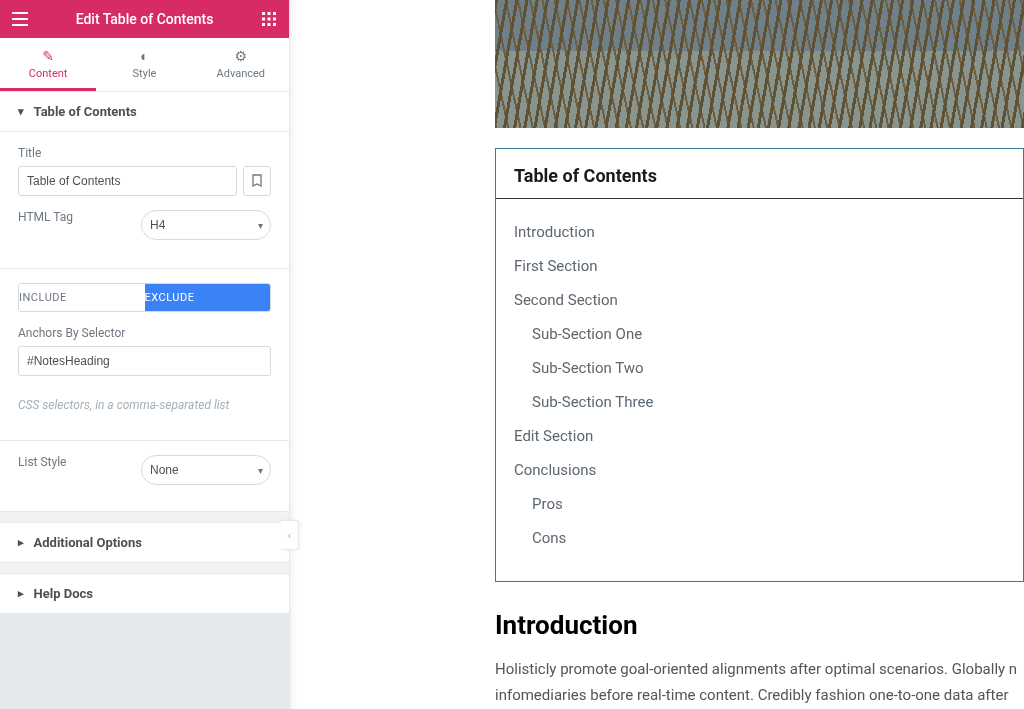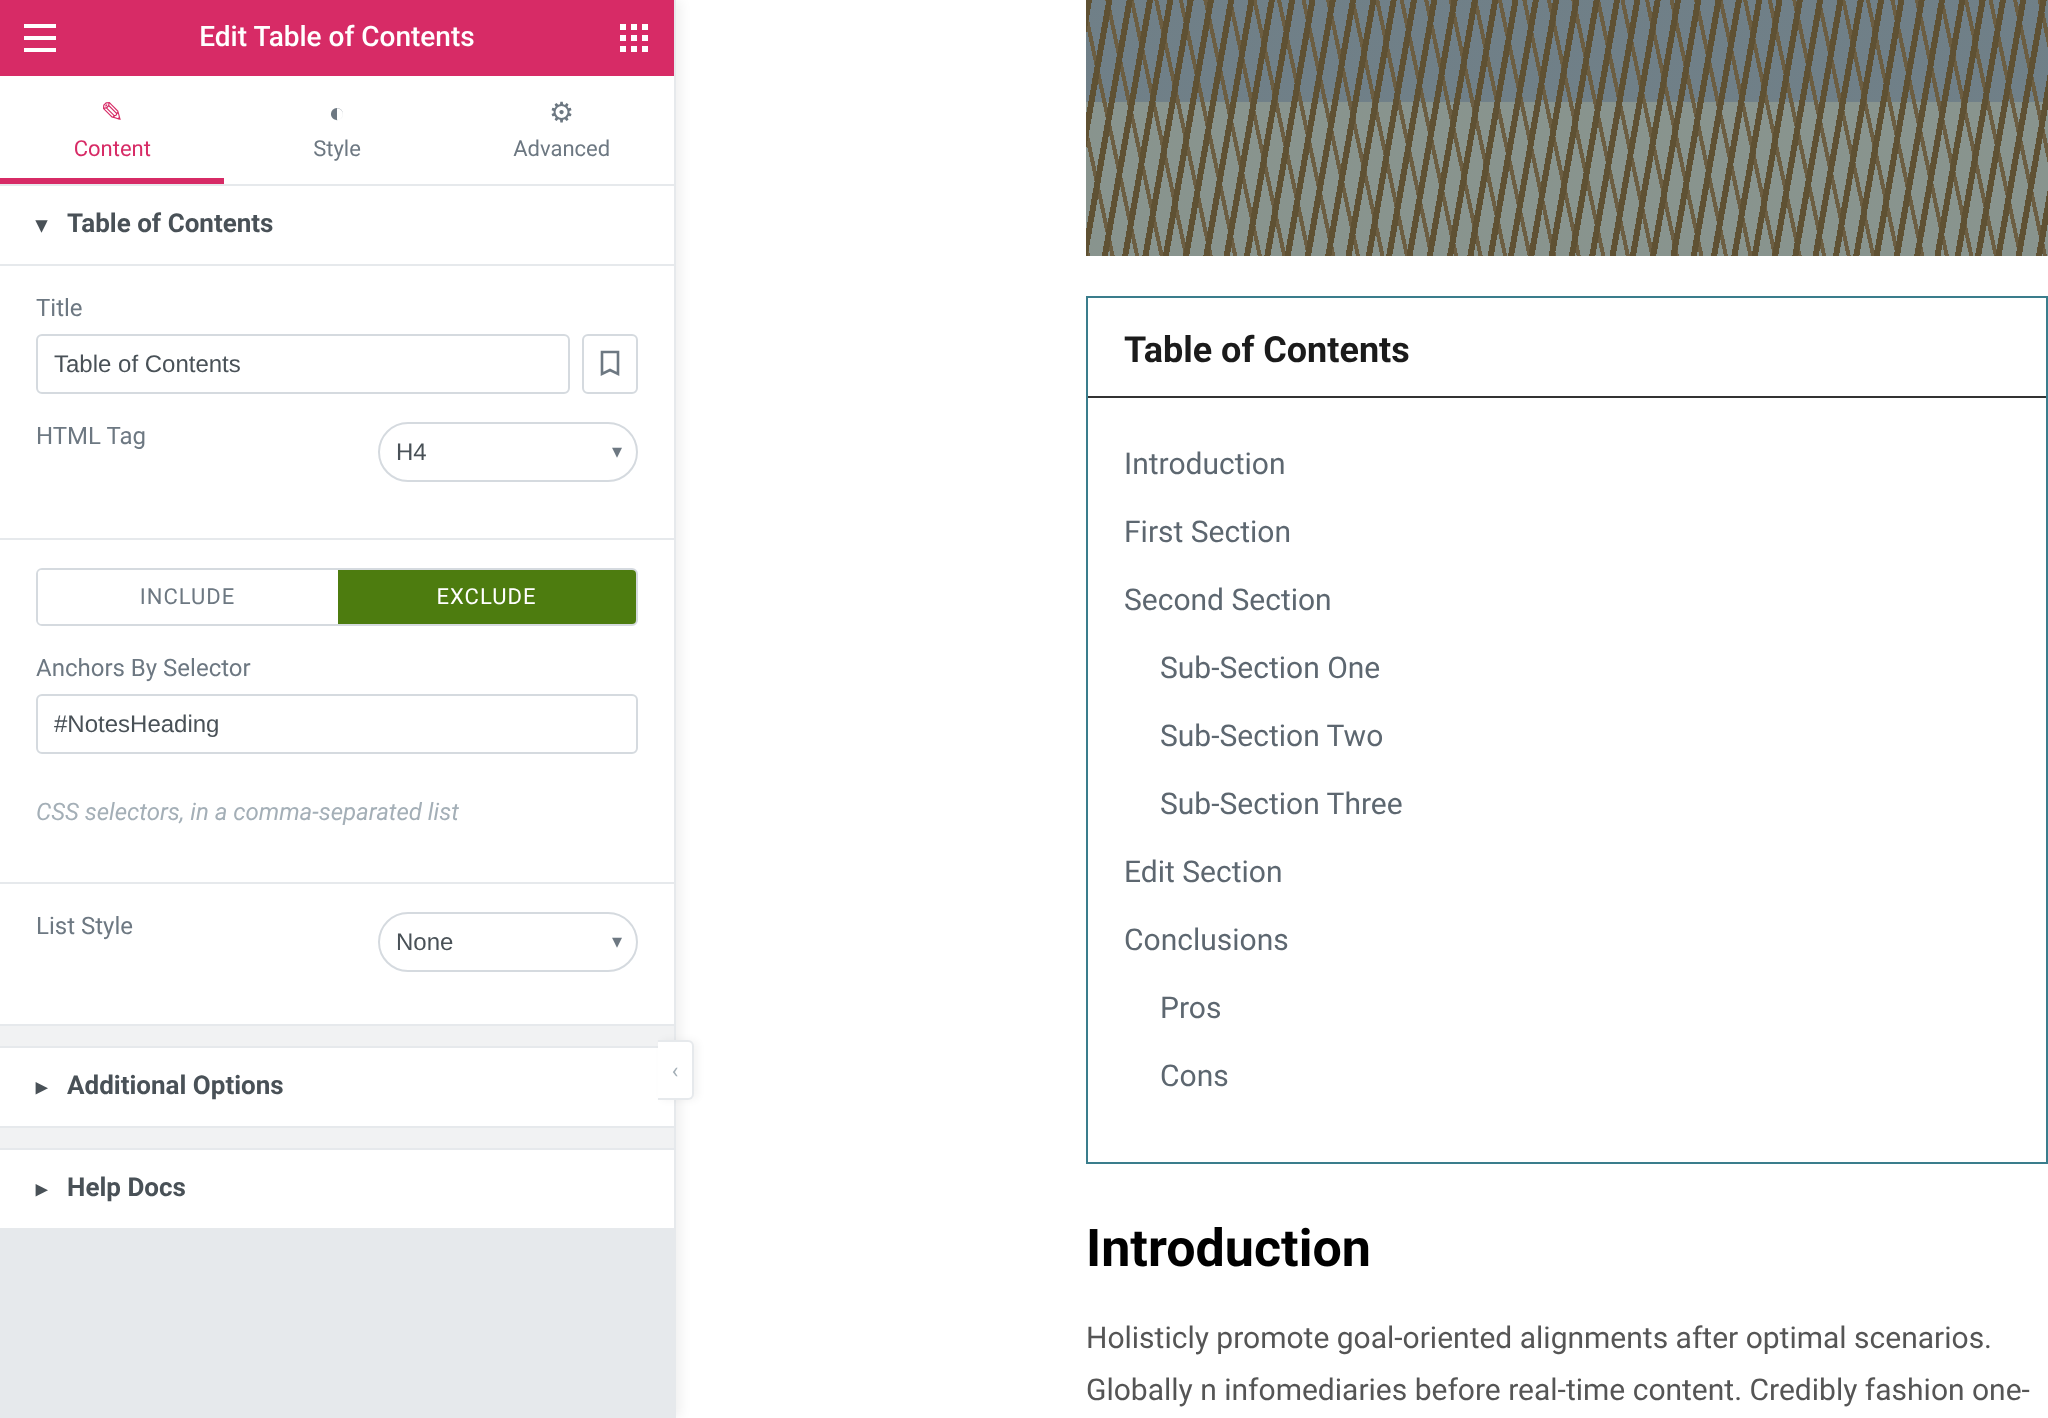--- a/index.html
+++ b/index.html
@@ -9,21 +9,21 @@
     color: #495157;
     background: #fff;
     width: 1024px;
     height: 709px;
     overflow: hidden;
     display: flex;
   }
 
   
   .sidebar {
-    width: 338px;
+    width: 290px;
     height: 709px;
     background: #f1f2f3;
     border-right: 1px solid #e6e9ec;
     display: flex;
     flex-direction: column;
     box-shadow: 2px 0 6px rgba(0,0,0,0.07);
     position: relative;
     z-index: 2;
   }
 
@@ -115,24 +115,24 @@
   .select-wrap .chev {
     position:absolute; right:8px; top:50%; transform:translateY(-50%);
     color:#6d7882; font-size:10px; pointer-events:none;
   }
 
   .seg {
     display:flex; width:100%; border:1px solid #d5dadf; border-radius:3px;
     overflow:hidden; margin-bottom:14px;
   }
   .seg-btn {
-    flex:1; text-align:center; padding:7px 0; font-size:11px; letter-spacing:.5px;
+    flex:1; padding:7px 0; font-size:11px; letter-spacing:.5px;
     color:#6d7882; background:#fff; cursor:pointer;
   }
-  .seg-btn.active { background:#4d7c0f; color:#fff;}
+  .seg-btn.active { background:#3b82f6; color:#fff;}
   .hint { font-style:italic; font-size:12px; color:#a4afb7; margin-top:22px;}
 
   .collapsed-section {
     background:#fff;
     border-top:1px solid #e6e9ec;
     border-bottom:1px solid #e6e9ec;
     padding:12px 18px;
     font-weight:700;
     font-size:13px;
     cursor:pointer;

